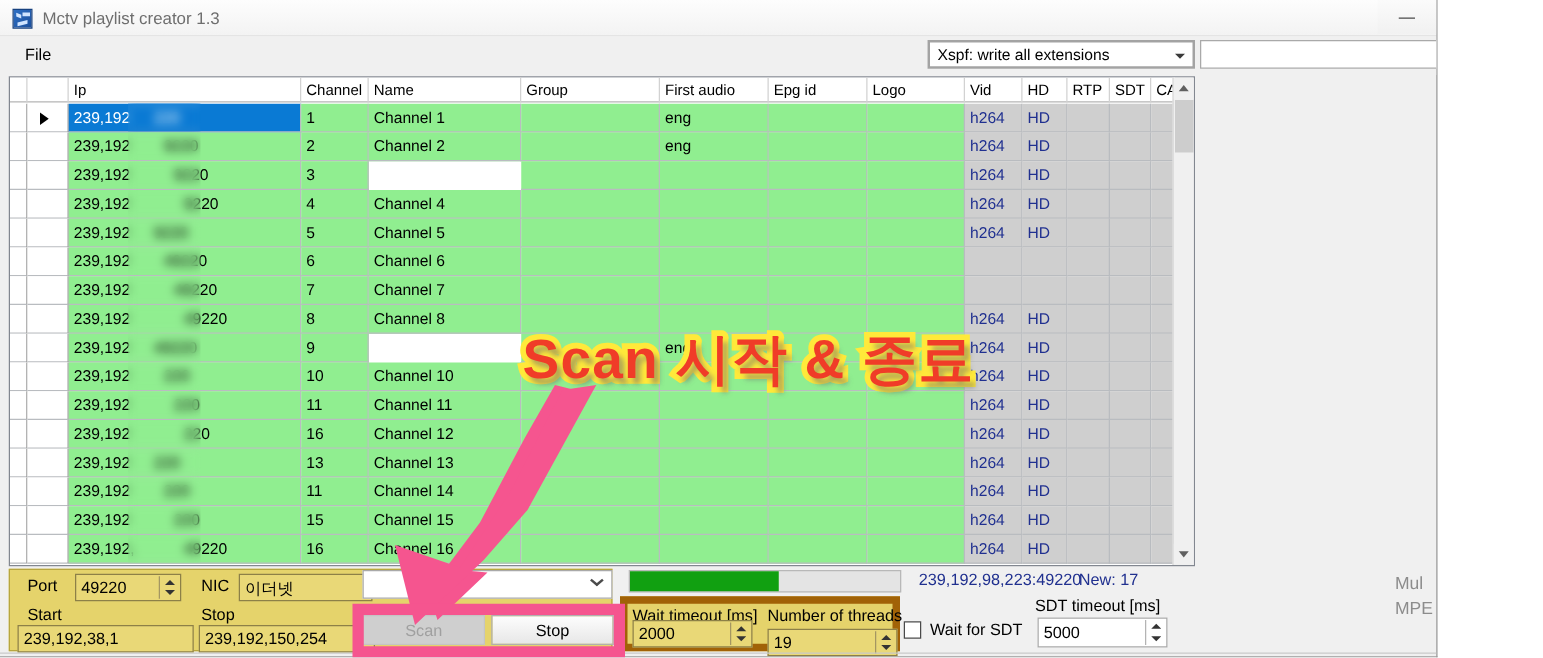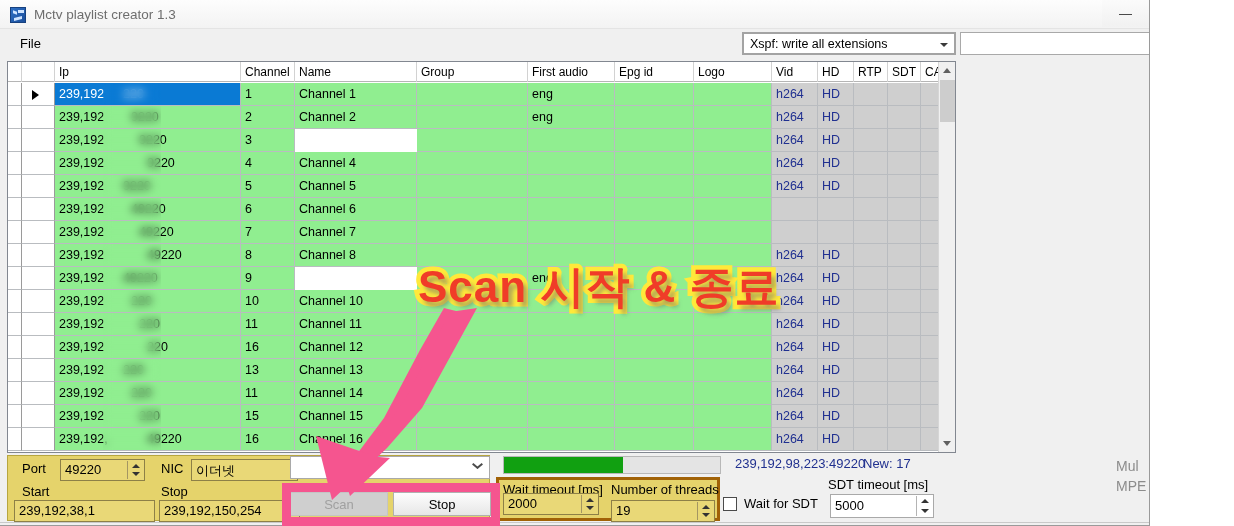--- a/index.html
+++ b/index.html
@@ -247,21 +247,21 @@
     width: 218px; height: 18px;
     background: #e4e4e4; border: 1px solid #b8b8b8;
   }
   .progress .bar {
     position: absolute; left: 0; top: 0; bottom: 0;
     background: linear-gradient(#1fb81f,#11a011);
   }
   .panel-threads {
     position: absolute; left: 496px; top: 477px;
     width: 224px; height: 44px;
-    background: #e5d36b; border: 3px solid #a16207;
+    background: #e5d36b; border: 6px solid #a16207;
   }
   .status-ip {
     position: absolute; left: 735px; top: 456px;
     font-size: 13px; color: #20308f; white-space: nowrap;
   }
   .status-new {
     position: absolute; left: 863px; top: 456px;
     font-size: 13px; color: #20308f; white-space: nowrap;
   }
   .chk {

